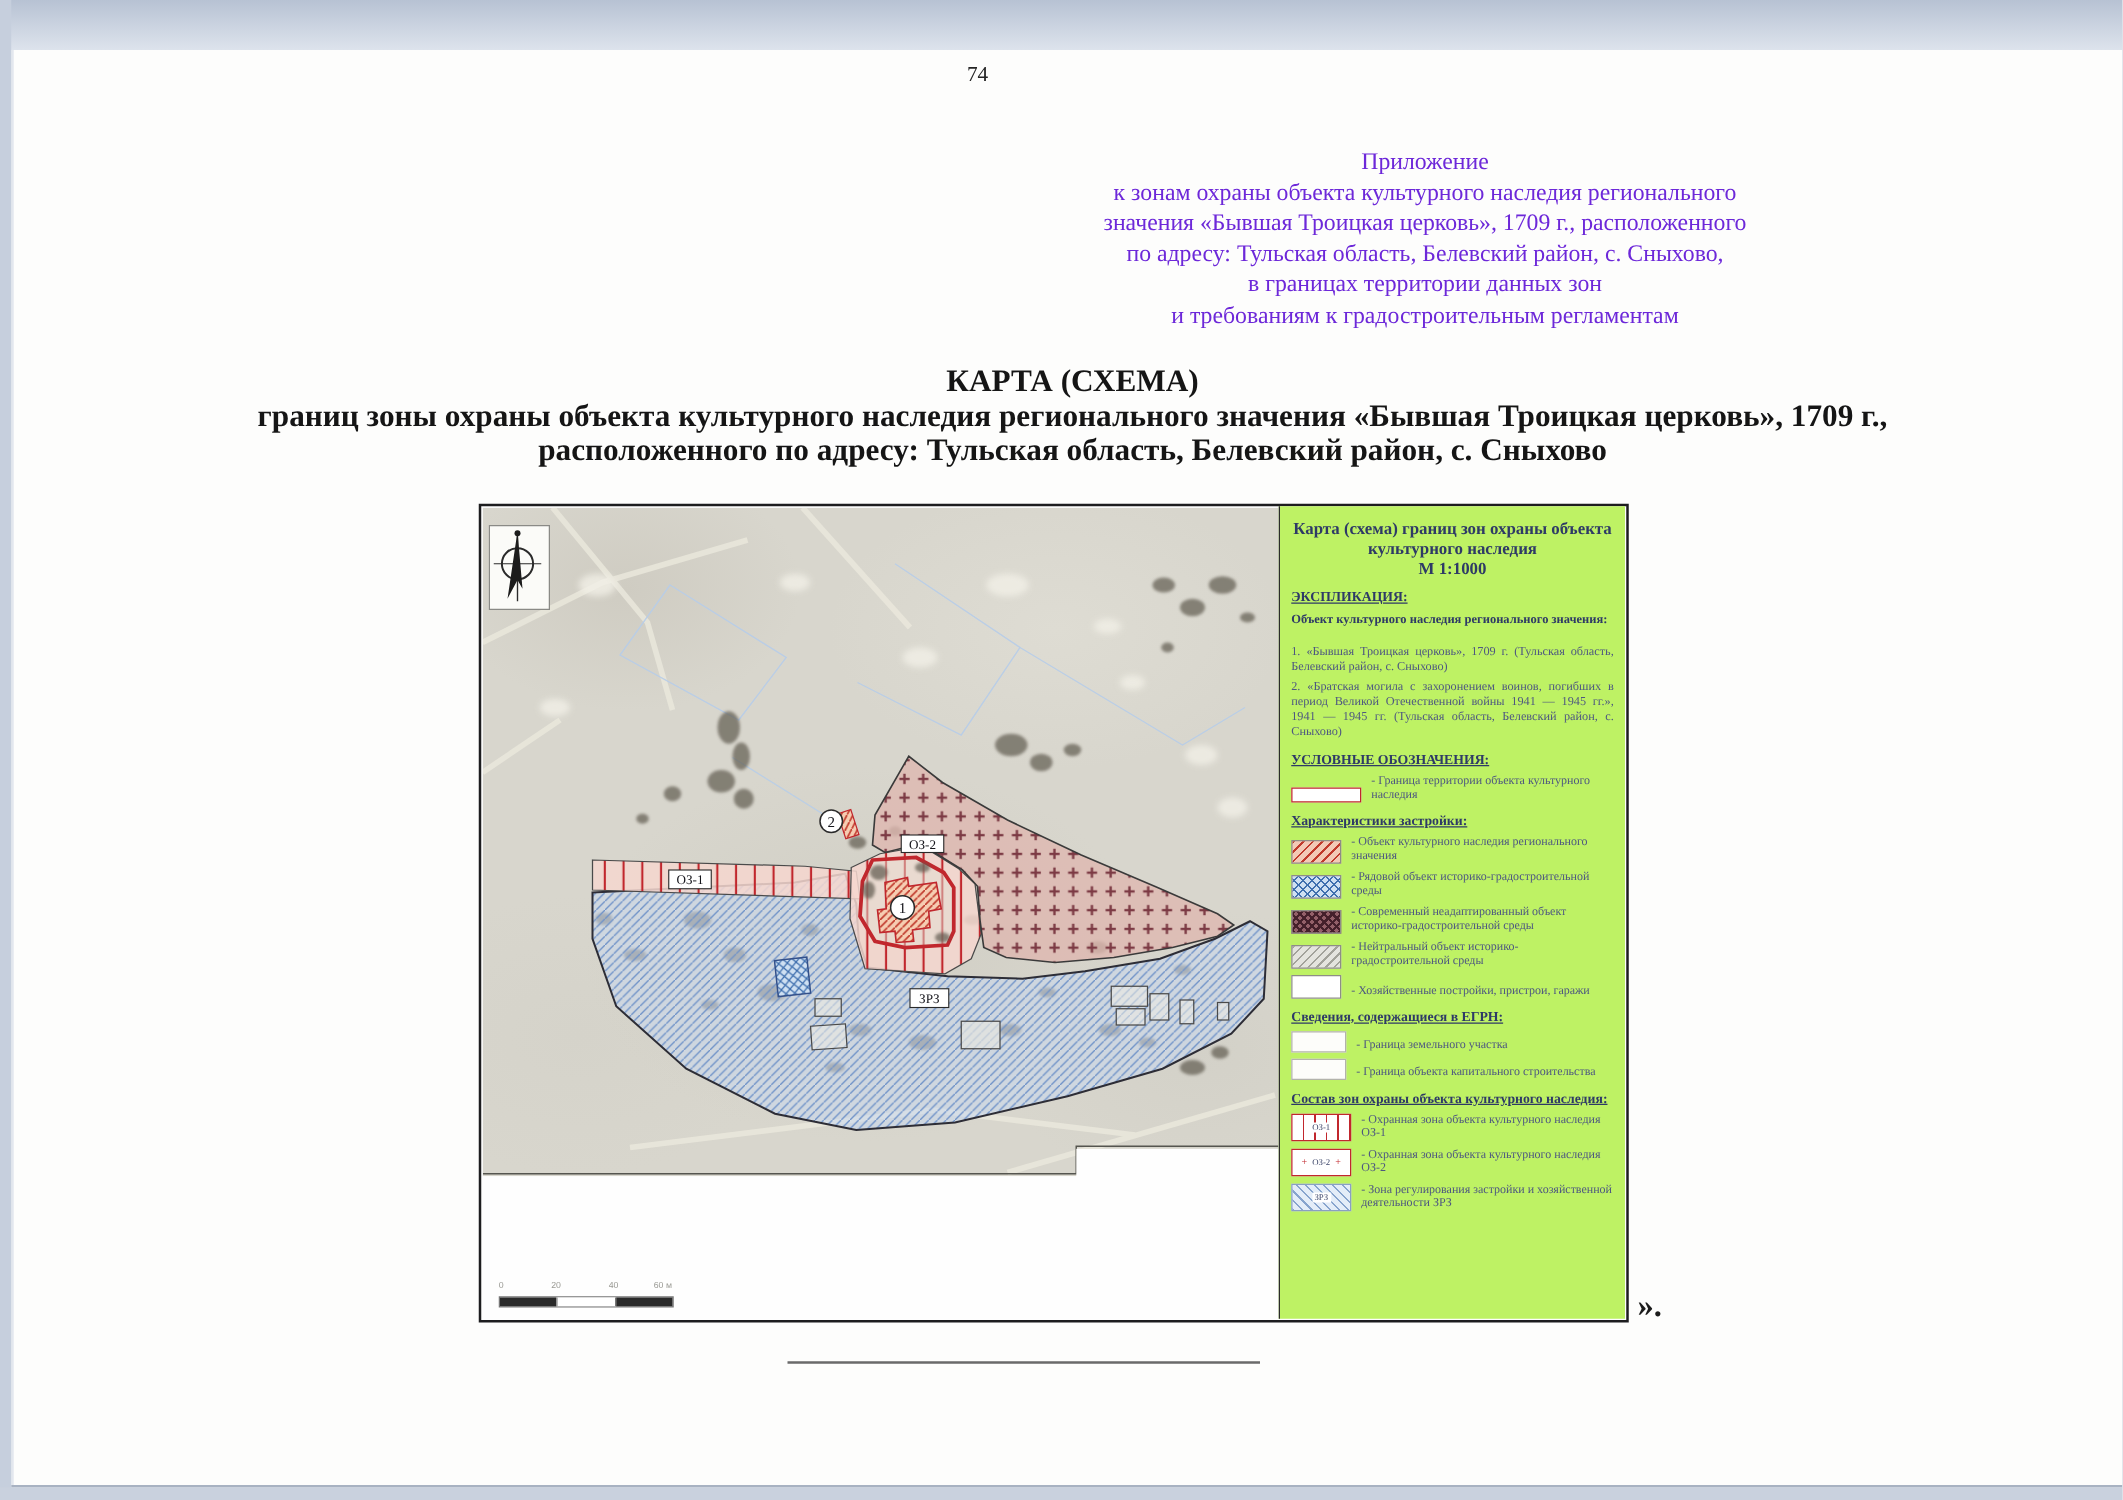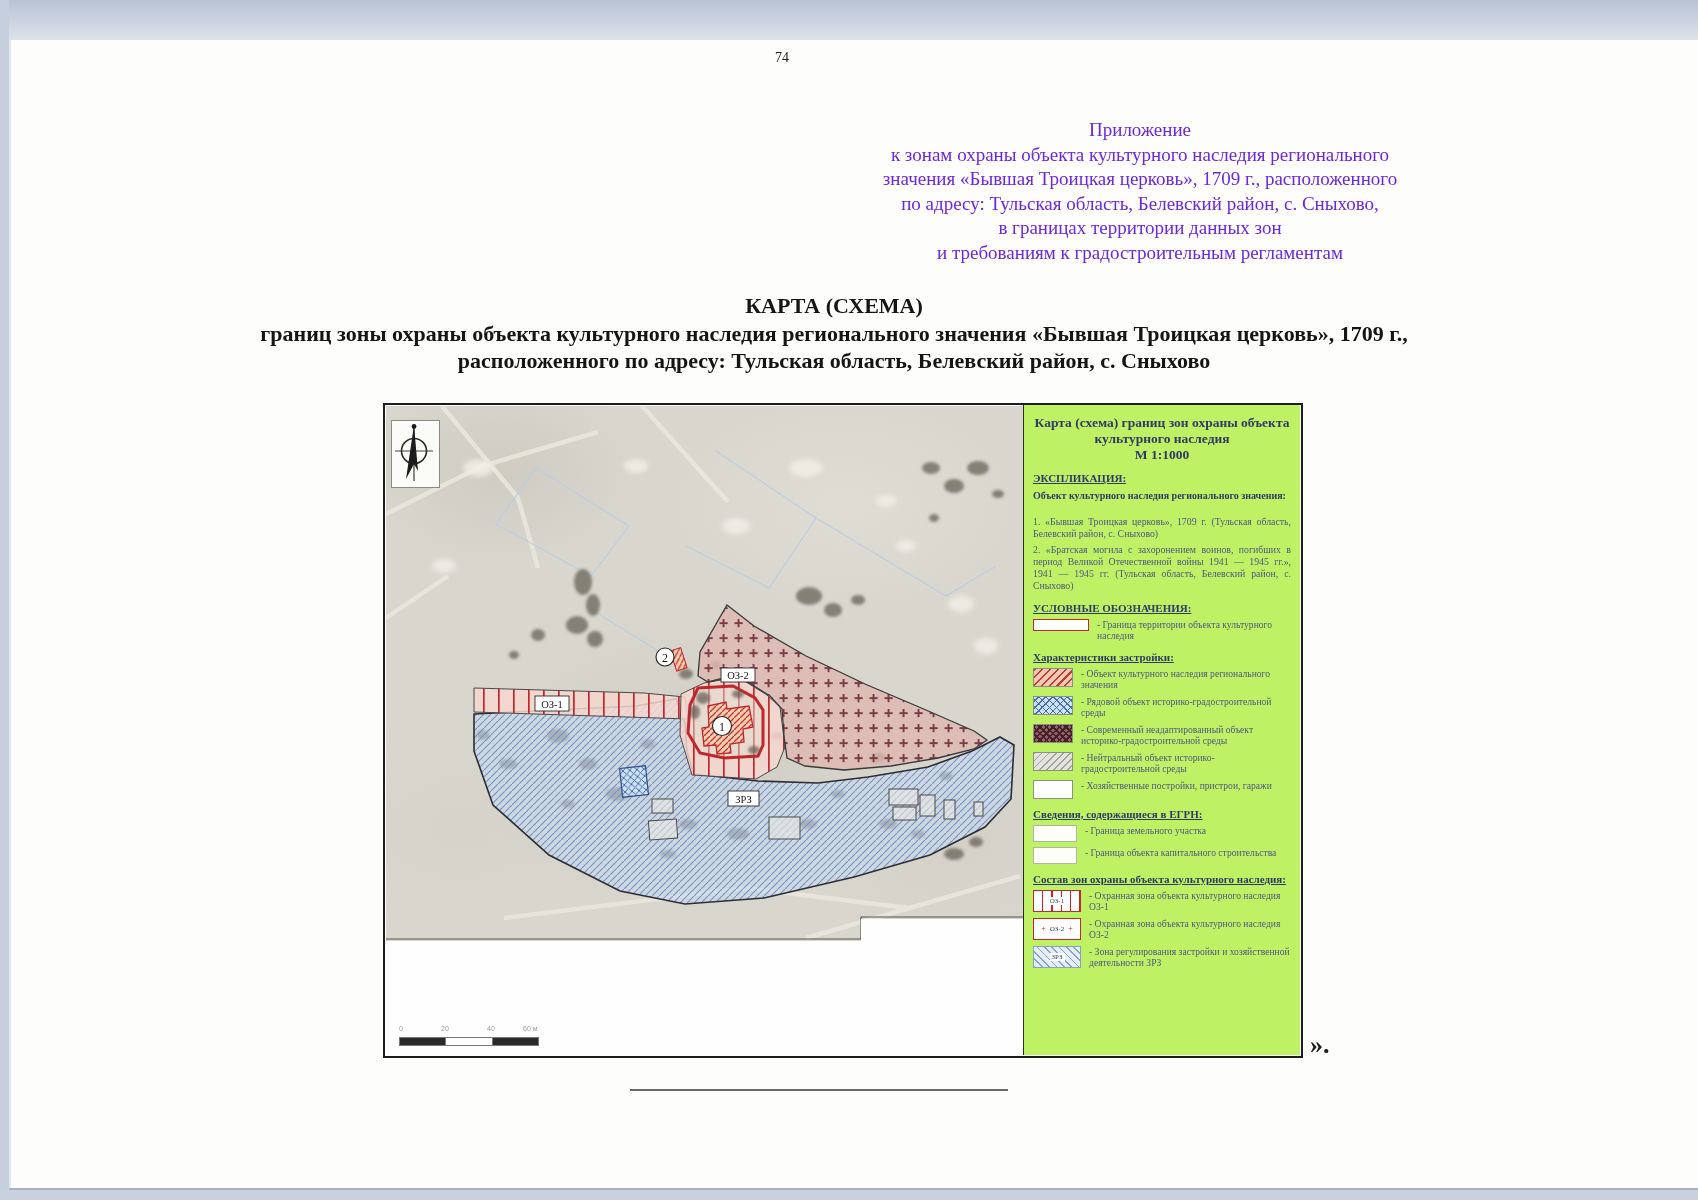--- a/index.html
+++ b/index.html
@@ -7,25 +7,25 @@
           font-family:"Liberation Serif","DejaVu Serif",serif;background:#e9edf3;}
   
   .edge-top{position:absolute;left:0;top:0;width:1698px;height:40px;
             background:linear-gradient(#b7c2d3,#dde3ec);}
   .edge-left{position:absolute;left:0;top:0;width:9px;height:1200px;background:#c6cfdd;}
   .edge-bottom{position:absolute;left:0;top:1190px;width:1698px;height:10px;background:#c9d1de;}
   .sheet{position:absolute;left:9px;top:40px;width:1689px;height:1150px;background:#fdfdfc;
          box-shadow:inset 0 -2px 0 #a8b2c2, inset 2px 0 0 #e3e7ee;}
 
   .page-number{position:absolute;left:722px;top:50px;width:120px;text-align:center;
-               font-size:14px;color:#242424;}
+               font-size:17px;color:#242424;}
   .annex{position:absolute;left:820px;top:118px;width:640px;text-align:center;
          font-size:19px;line-height:24.5px;color:#6d28d9;}
-  .doc-title{position:absolute;left:44px;top:292px;width:1580px;text-align:center;
-             font-size:22px;line-height:27.5px;font-weight:bold;color:#151515;}
+  .doc-title{position:absolute;left:68px;top:292px;width:1580px;text-align:center;
+             font-size:25px;line-height:27.5px;font-weight:bold;color:#151515;}
 
   
   .map-frame{position:absolute;left:383px;top:403px;width:920px;height:655px;
              border:2.5px solid #1d1d1f;background:#fefefe;box-sizing:border-box;}
   .photo{position:absolute;left:1px;top:1px;width:637px;height:541px;overflow:hidden;
          clip-path:polygon(0 0,637px 0,637px 513px,475px 513px,475px 535px,0 535px);
          background:
            radial-gradient(200px 140px at 18% 12%,#cfccc2 0%,rgba(207,204,194,0) 70%),
            radial-gradient(260px 160px at 72% 18%,#dedcd3 0%,rgba(222,220,211,0) 70%),
            radial-gradient(300px 200px at 48% 66%,#d0cec4 0%,rgba(208,206,196,0) 75%),
@@ -35,21 +35,21 @@
   .photo svg{position:absolute;left:0;top:0;}
   .compass{position:absolute;left:5px;top:14px;width:47px;height:66px;background:#fbfbf8;
            border:1px solid #8a8a86;}
   .legend{position:absolute;left:638px;top:0;width:277px;height:650px;background:#bef264;
           border-left:1.6px solid #2c2c2c;box-sizing:border-box;padding:10px 9px 0 9px;
           color:#4e5880;}
   .legend .ltitle{font-weight:bold;font-size:13.5px;line-height:16px;text-align:center;color:#2e3a66;}
   .lhead{font-weight:bold;font-size:11px;color:#2e3a66;text-decoration:underline;margin:9px 0 4px 0;}
   .lsub{font-weight:bold;font-size:10px;color:#2e3a66;margin:6px 0 15px 0;}
   .litem{font-size:9.8px;line-height:12.3px;text-align:justify;margin:0 0 3px 0;}
-  .lrow{display:flex;align-items:flex-start;gap:8px;margin:5px 0;}
+  .lrow{display:flex;align-items:flex-end;gap:8px;margin:5px 0;}
   .lrow .txt{font-size:9.6px;line-height:11.5px;flex:1;}
   .sw{width:40px;height:19px;border:1px solid #8e8e86;flex:none;box-sizing:border-box;}
   .sw-boundary{width:54px;height:10px;border:1.6px solid #c1272d;background:#fff;}
   .sw-redhatch{background:repeating-linear-gradient(135deg,#c0392b 0 1.5px,rgba(0,0,0,0) 1.5px 5.5px),#f3c9b6;}
   .sw-bluecross{background:repeating-linear-gradient(45deg,#3f6fae 0 1.2px,rgba(0,0,0,0) 1.2px 5px),
                  repeating-linear-gradient(-45deg,#3f6fae 0 1.2px,rgba(0,0,0,0) 1.2px 5px),#cfe0f2;}
   .sw-darkcross{background:repeating-linear-gradient(45deg,#45202b 0 1.8px,rgba(0,0,0,0) 1.8px 4.6px),
                  repeating-linear-gradient(-45deg,#45202b 0 1.8px,rgba(0,0,0,0) 1.8px 4.6px),#946069;}
   .sw-grayhatch{background:repeating-linear-gradient(135deg,#a2a29a 0 1.3px,rgba(0,0,0,0) 1.3px 5px),#e4e4de;}
   .sw-empty{background:#fff;}

